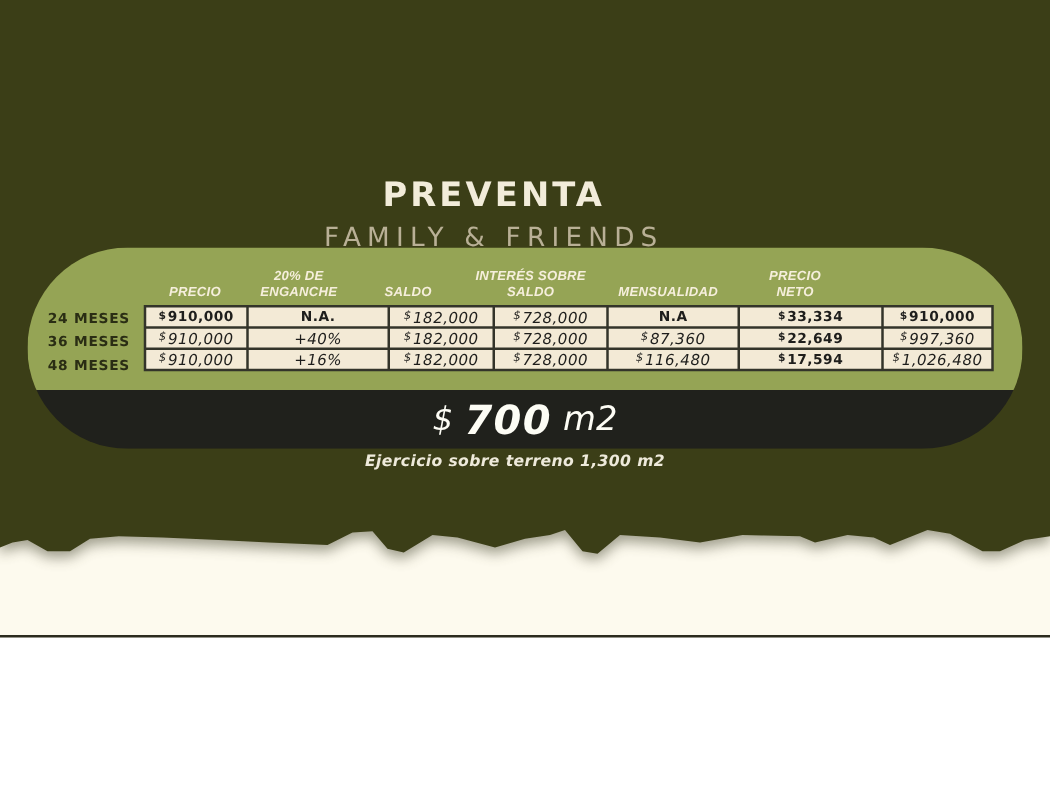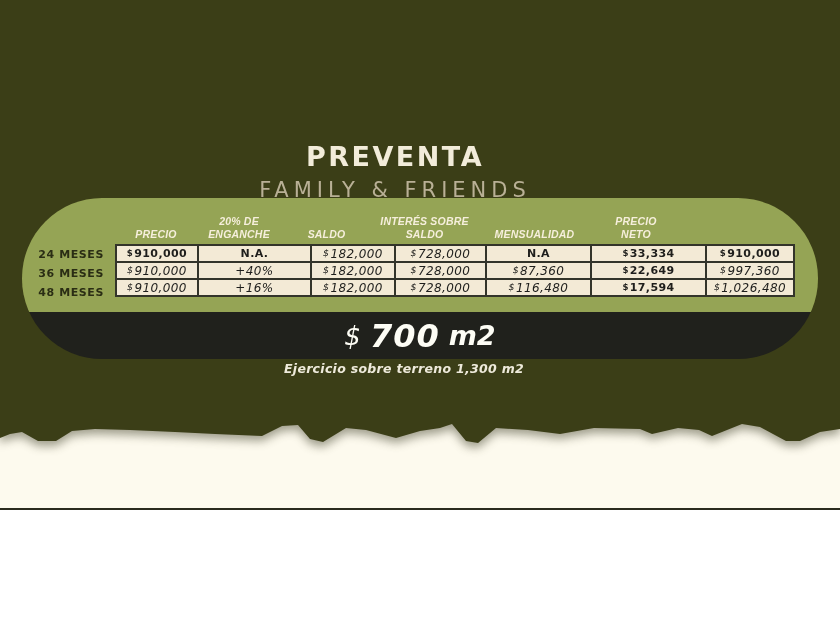--- a/index.html
+++ b/index.html
@@ -37,23 +37,23 @@
   .cell{background:#f3ead6;height:15px;display:flex;align-items:center;justify-content:center;
       color:#1e1e1c;letter-spacing:.4px;}
   .cell.it{font-style:italic;font-weight:400;font-size:12px;}
   .cell.bd{font-style:normal;font-weight:700;font-size:11px;}
   .cell .dollar{font-size:.78em;margin-right:1px;transform:translateY(-1px);}
 
   
   .pill-black span{color:#fdfdf5;font-style:italic;}
   .band-cur{font-size:26px;font-weight:400;margin-right:9px;}
   .band-val{font-size:32px;font-weight:700;margin-right:9px;letter-spacing:1px;}
-  .band-unit{font-size:27px;font-weight:700;}
+  .band-unit{font-size:27px;font-weight:400;}
 
-  .footnote{position:absolute;top:361px;left:4px;width:800px;text-align:center;
+  .footnote{position:absolute;top:361px;left:12px;width:800px;text-align:center;
       font-size:12.5px;font-style:italic;font-weight:700;color:#eeeadb;letter-spacing:.3px;}
 
   .avail{position:absolute;top:561px;left:0;width:806px;text-align:center;
       font-family:"Liberation Sans",sans-serif;font-size:24px;color:#b06e40;}
 
   .bottom-line{position:absolute;bottom:0;left:0;width:840px;height:2px;background:#2b2b1e;z-index:2;}
 </style>
 </head>
 <body>
 

